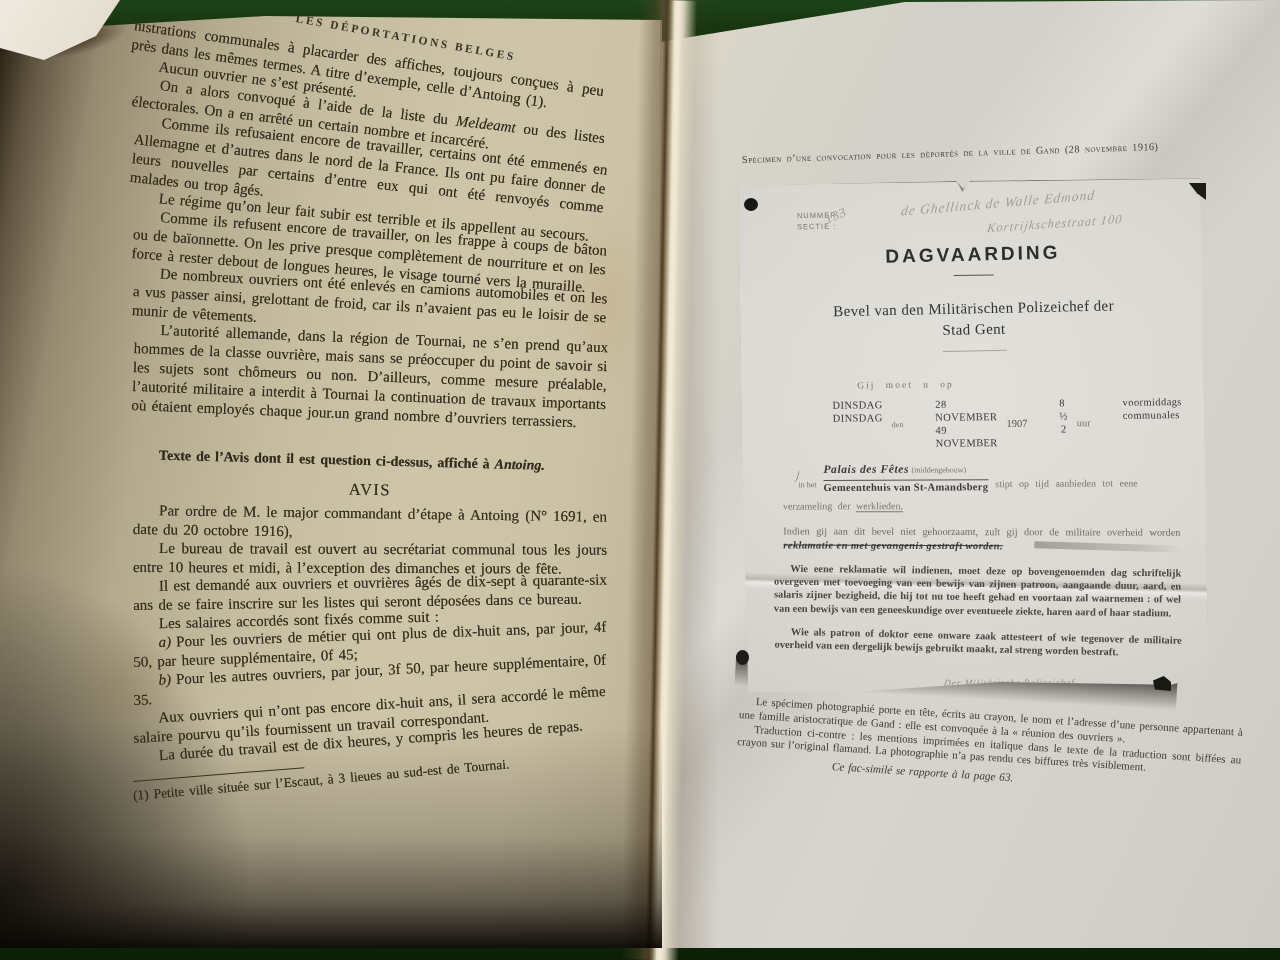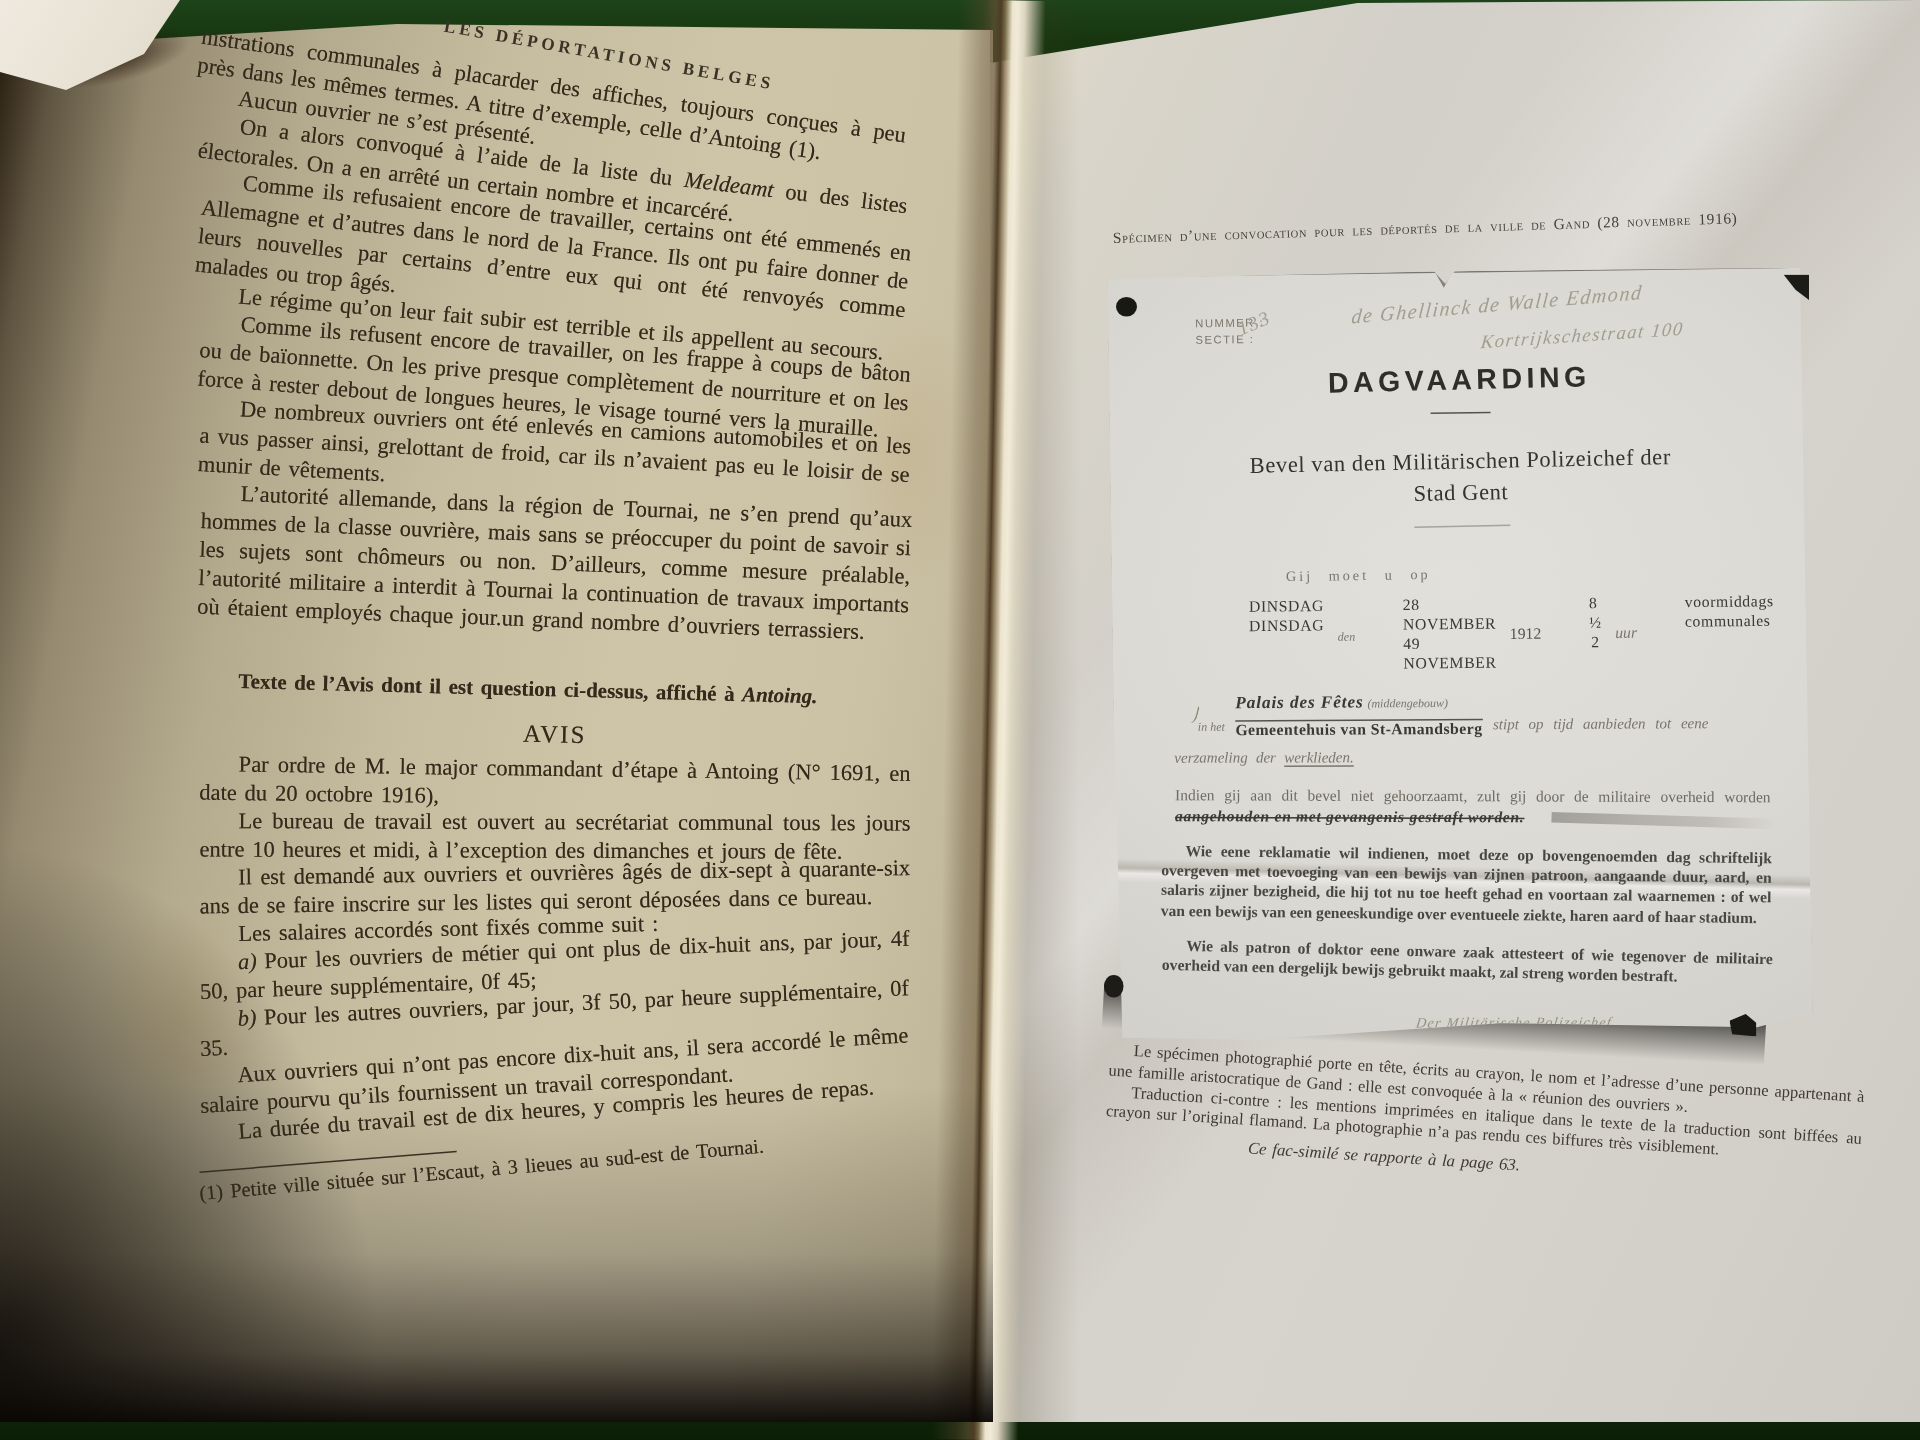--- a/index.html
+++ b/index.html
@@ -79,21 +79,21 @@
   .doc-title{margin-top:12px;text-align:center;font-family:"Liberation Sans",sans-serif;
     font-size:19px;font-weight:bold;letter-spacing:3px;color:#2e2e2b;}
   .title-dash{width:40px;margin:7px auto 0;border-top:1.6px solid #55534c;}
   .doc-bevel{margin-top:24px;text-align:center;font-size:15px;line-height:21px;color:#33332f;letter-spacing:.4px;}
   .pencil-dash{width:64px;margin:10px auto 0;border-top:1px solid rgba(120,115,105,.55);}
   .doc-gij{margin:26px 0 0 86px;font-size:9.5px;color:#7b766c;letter-spacing:2px;word-spacing:6px;}
   .doc-dates{display:flex;margin:8px 0 0 38px;gap:9px;font-size:10.5px;}
   .dd-col{line-height:13px;}
   .dd-col .b{font-weight:normal;color:#3a3935;letter-spacing:.4px;margin-left:23px;}
   .dd-mid{align-self:center;color:#55534c;}
-  .faint{color:#7b766c;font-style:italic;}
+  .faint{color:#7b766c;}
   .tiny{font-size:8px;}
   .doc-place{display:flex;align-items:flex-end;gap:7px;margin:12px 0 0 26px;font-size:10px;}
   .place-stack{display:inline-block;text-align:left;}
   .place-top{display:block;border-bottom:1px solid #55534c;padding-bottom:5px;}
   .place-top i{font-size:11.5px;font-weight:bold;color:#3a3935;letter-spacing:.6px;}
   .place-bot{display:block;font-weight:bold;color:#3a3935;font-size:10.5px;letter-spacing:.3px;padding-top:1px;}
   .place-tail{padding-bottom:3px;word-spacing:4px;}
   .doc-place2{margin:7px 0 0 10px;font-size:10px;word-spacing:3px;}
   .underl{text-decoration:underline;text-underline-offset:2px;}
   .doc-warning{margin:13px 0 0 10px;font-size:10.3px;line-height:13.5px;color:#6f6b62;text-align:justify;position:relative;}
@@ -190,21 +190,21 @@
     <div class="doc-dates dtl" style="--r:0.2deg">
       <div class="dd-col">
         <div class="b">DINSDAG</div>
         <div class="b">DINSDAG</div>
       </div>
       <div class="dd-col dd-mid faint tiny">den</div>
       <div class="dd-col">
         <div class="b">28 NOVEMBER</div>
         <div class="b">49 NOVEMBER</div>
       </div>
-      <div class="dd-col dd-mid">1912</div>
+      <div class="dd-col dd-mid">1907</div>
       <div class="dd-col">
         <div class="b">8 ½</div>
         <div class="b" style="text-align:center">2</div>
       </div>
       <div class="dd-col dd-mid faint">uur</div>
       <div class="dd-col">
         <div class="b">voormiddags</div>
         <div class="b">communales</div>
       </div>
     </div>
@@ -212,21 +212,21 @@
     <div class="doc-place dtl" style="--r:0.5deg">
       <span class="faint tiny" style="padding-bottom:4px">in het</span>
       <span class="place-stack">
         <span class="place-top"><i>Palais des Fêtes</i> <span class="tiny faint">(middengebouw)</span></span>
         <span class="place-bot">Gemeentehuis van St-Amandsberg</span>
       </span>
       <span class="faint place-tail">stipt op tijd aanbieden tot eene</span>
     </div>
     <div class="doc-place2 dtl faint" style="--r:0.7deg"><span>verzameling der </span><span class="underl">werklieden.</span></div>
 
-    <div class="doc-warning dtl" style="--r:1deg"><span>Indien gij aan dit bevel niet gehoorzaamt, zult gij door de militaire overheid worden </span><span class="struck">aangehouden en met gevangenis gestraft worden.</span><span class="smear"></span></div>
+    <div class="doc-warning dtl" style="--r:1deg"><span>Indien gij aan dit bevel niet gehoorzaamt, zult gij door de militaire overheid worden </span><span class="struck">reklamatie en met gevangenis gestraft worden.</span><span class="smear"></span></div>
 
     <p class="doc-para dtl" style="--r:1.5deg">Wie eene reklamatie wil indienen, moet deze op bovengenoemden dag schriftelijk overgeven met toevoeging van een bewijs van zijnen patroon, aangaande duur, aard, en salaris zijner bezigheid, die hij tot nu toe heeft gehad en voortaan zal waarnemen : of wel van een bewijs van een geneeskundige over eventueele ziekte, haren aard of haar stadium.</p>
     <p class="doc-para dtl" style="--r:2.1deg">Wie als patron of doktor eene onware zaak attesteert of wie tegenover de militaire overheid van een dergelijk bewijs gebruikt maakt, zal streng worden bestraft.</p>
 
     <div class="doc-sig dtl" style="--r:2.6deg">
       <div class="sig-script">Der Militärische Polizeichef,</div>
       <div class="sig-name">HEITZ,</div>
       <div class="sig-title">Major.</div>
     </div>
   </div>

